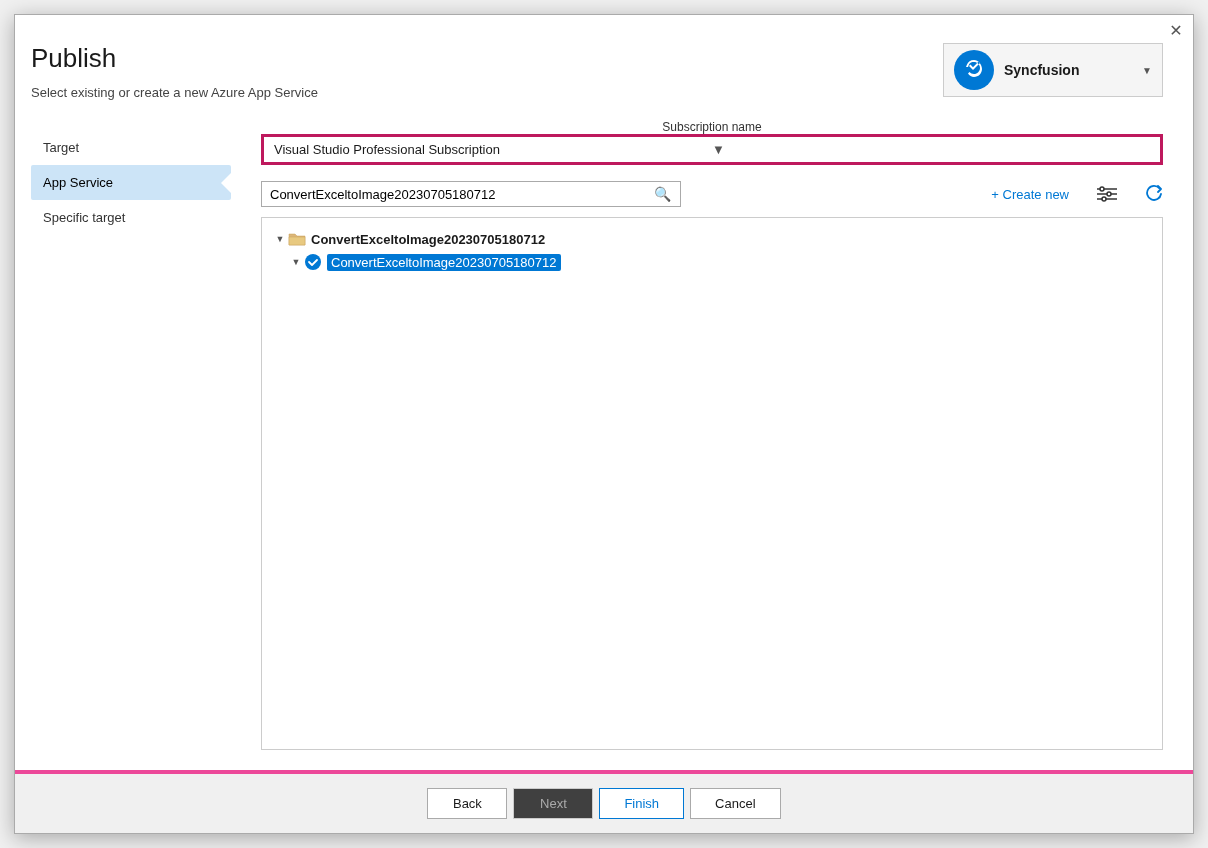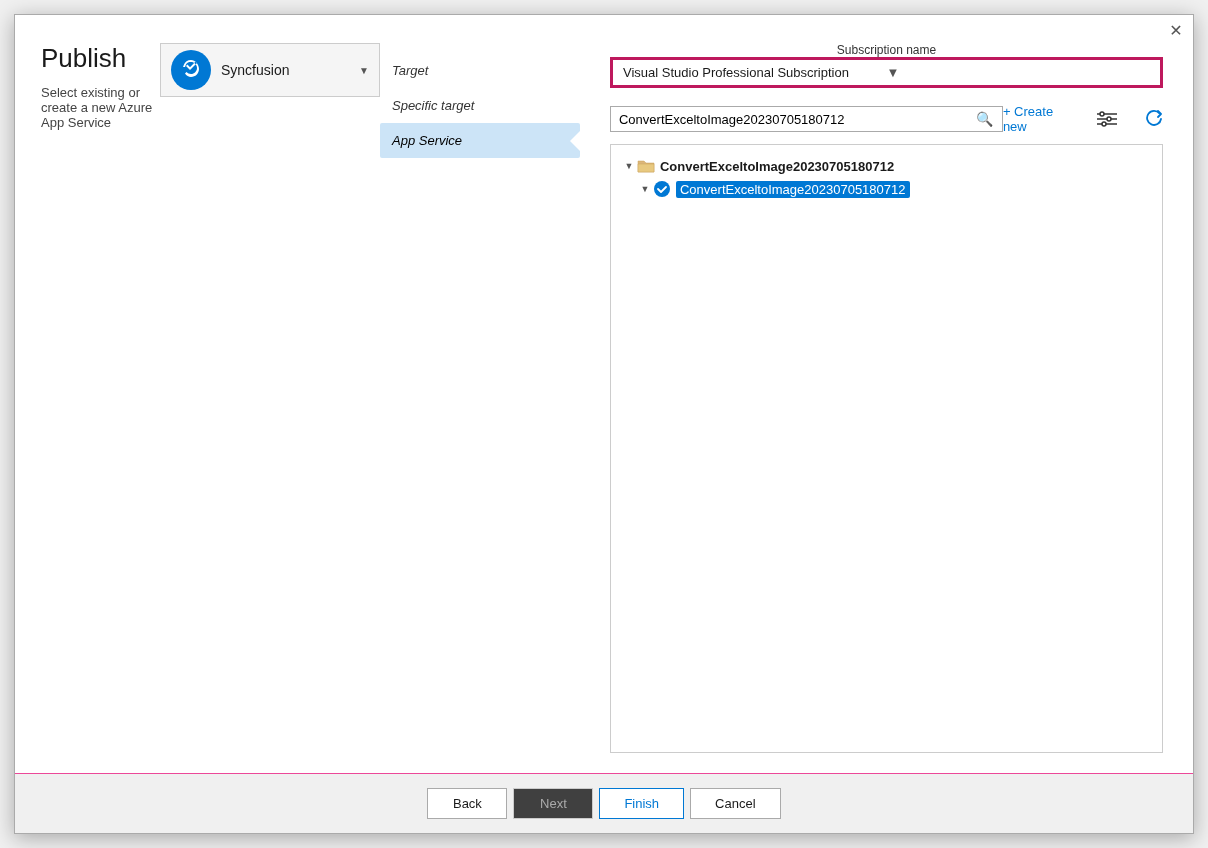--- a/index.html
+++ b/index.html
@@ -34,23 +34,23 @@
       height: 18px;
       cursor: pointer;
       display: flex;
       align-items: center;
       justify-content: center;
       font-size: 16px;
       color: #555;
     }
     .content-area {
       display: flex;
-      flex-direction: row;
-      flex: 1;
-      padding: 0 30px 0 26px;
+      flex-direction: column;
+      flex: 1;
+      padding: 0 30px 0 16px;
     }
     .header-section {
       display: flex;
       justify-content: space-between;
       align-items: flex-start;
       margin-bottom: 20px;
     }
     .header-left h1 {
       font-size: 26px;
       font-weight: 300;
@@ -82,38 +82,37 @@
       margin-right: 10px;
       flex-shrink: 0;
     }
     .syncfusion-icon svg {
       width: 24px;
       height: 24px;
       fill: white;
     }
     .syncfusion-name {
       font-size: 14px;
-      font-weight: 400;
+      font-weight: 700;
       flex: 1;
     }
     .syncfusion-arrow {
       font-size: 10px;
       color: #555;
       margin-left: 10px;
     }
     .main-layout {
       display: flex;
       flex: 1;
       gap: 0;
     }
     .sidebar {
       width: 200px;
       flex-shrink: 0;
       padding-top: 10px;
-      font-style: italic;
     }
     .sidebar-item {
       padding: 10px 12px;
       cursor: pointer;
       color: #333;
       font-size: 13px;
       border-radius: 2px;
     }
     .sidebar-item.active {
       background: #cce4f7;
@@ -264,21 +263,21 @@
     }
     .tree-label.selected {
       background: #0078d4;
       color: #fff;
       padding: 1px 4px;
       border-radius: 2px;
     }
     .tree-label.bold { font-weight: 600; }
     .footer {
       background: #f0f0f0;
-      border-top: 1px solid #ec4899;
+      border-top: 4px solid #ec4899;
       padding: 14px 30px;
       display: flex;
       justify-content: center;
       gap: 6px;
       margin-top: 20px;
     }
     .btn {
       padding: 7px 24px;
       font-size: 13px;
       cursor: pointer;
@@ -322,25 +321,25 @@
         <span class="syncfusion-name">Syncfusion</span>
         <span class="syncfusion-arrow">▼</span>
       </div>
     </div>
 
     <div class="main-layout">
       <div class="sidebar">
         <div class="sidebar-item">
           <span>Target</span>
         </div>
+        <div class="sidebar-item active">
+          <span>App Service</span>
+        </div>
         <div class="sidebar-item">
           <span>Specific target</span>
-        </div>
-        <div class="sidebar-item active">
-          <span>App Service</span>
         </div>
       </div>
 
       <div class="main-panel">
         <div class="subscription-section">
           <label class="form-label">Subscription name</label>
           <div class="subscription-dropdown">
             <span>Visual Studio Professional Subscription</span>
             <span class="dropdown-arrow">▼</span>
           </div>

